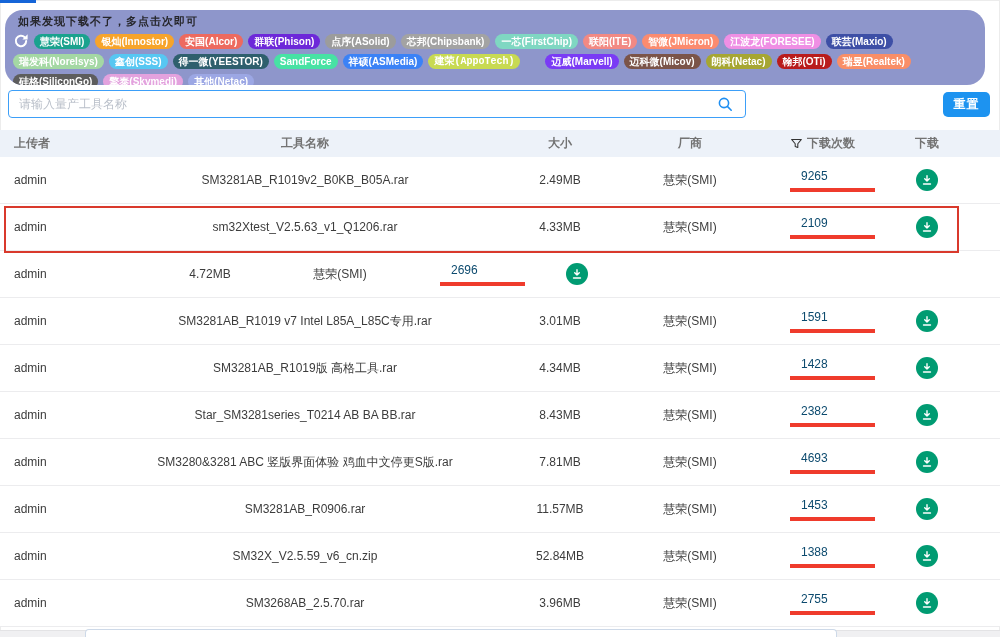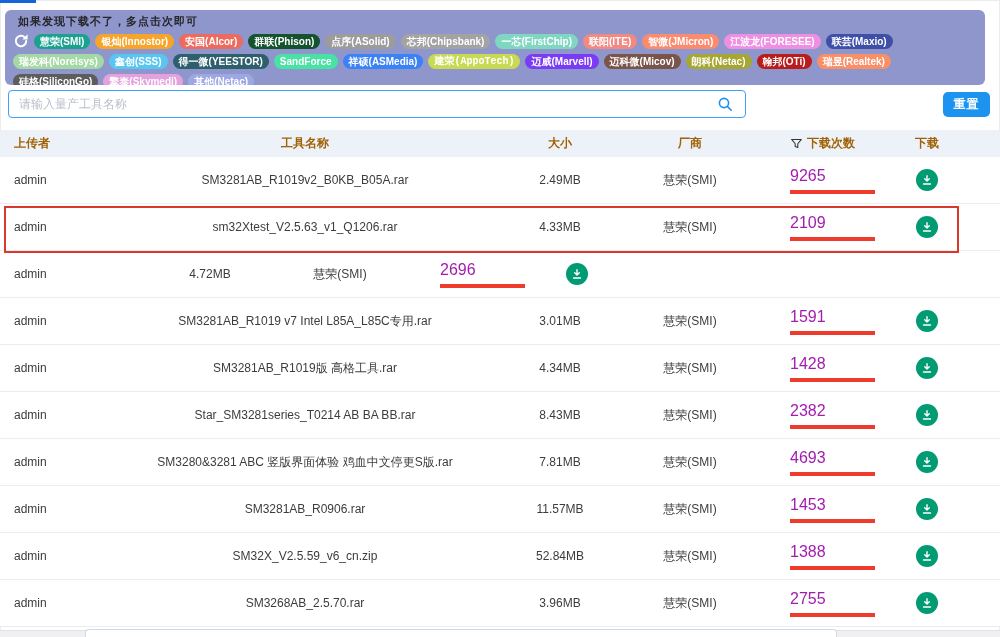--- a/index.html
+++ b/index.html
@@ -7,21 +7,21 @@
     width:1000px;height:637px;overflow:hidden;background:#ffffff;
     font-family:"Liberation Sans","DejaVu Sans",sans-serif;
     position:relative;
   }
   .screen{position:absolute;inset:0;box-shadow:inset 0 0 0 1px #ececec;}
   .top-accent{position:absolute;left:0;top:0;width:36px;height:3px;background:#1565d8;}
 
   
   .vendor-panel{
     position:absolute;left:5px;top:10px;width:980px;height:75px;
-    background:#8e96cb;border-radius:6px;box-sizing:border-box;
+    background:#8e96cb;border-radius:18px;box-sizing:border-box;
     padding:3px 8px;overflow:hidden;
   }
   .hint{font-size:11px;font-weight:bold;color:#26262b;margin:1px 0 4px 5px;letter-spacing:1px;}
   .tags{display:flex;flex-wrap:wrap;align-items:center;gap:5px 5px;width:966px;}
   .refresh{width:16px;height:16px;display:inline-flex;align-items:center;justify-content:center;cursor:pointer;}
   .tag{
     display:inline-block;color:#fff;font-size:10px;line-height:13px;
     padding:1px 6px;border-radius:9px;white-space:nowrap;cursor:pointer;font-weight:bold;
   }
 
@@ -34,32 +34,32 @@
   .search-input::placeholder{color:#b9bfc9;}
   .search-icon{position:absolute;left:717px;top:96px;width:16px;height:16px;cursor:pointer;}
   .reset-btn{
     position:absolute;left:943px;top:92px;width:47px;height:25px;
     background:#1d93f0;color:#fff;border:none;border-radius:5px;
     font-size:12px;font-weight:bold;cursor:pointer;font-family:inherit;letter-spacing:1px;
   }
 
   
   .table{position:absolute;left:0;top:130px;width:1000px;}
-  .thead{display:flex;align-items:center;height:27px;background:#edf2f9;font-size:12px;font-weight:bold;color:#a16207;}
+  .thead{display:flex;align-items:center;height:27px;background:#edf2f9;font-size:12px;font-weight:bold;color:#737373;}
   .trow{display:flex;align-items:center;height:47px;background:#fff;border-bottom:1px solid #ececee;box-sizing:border-box;font-size:12px;color:#3c3c3c;}
   .col{display:flex;align-items:center;box-sizing:border-box;}
   .c1{width:130px;padding-left:14px;justify-content:flex-start;}
   .c2{flex:1;justify-content:center;text-align:center;}
   .c3{width:160px;justify-content:center;}
   .c4{width:100px;justify-content:center;}
   .c5{width:150px;justify-content:flex-start;padding-left:50px;}
   .c6{width:110px;justify-content:center;padding-right:36px;}
   .funnel{width:13px;height:13px;margin-right:4px;display:inline-flex;cursor:pointer;}
   .cell-downloads{flex-direction:column;align-items:flex-start;justify-content:center;}
-  .dl-count{color:#a21caf;font-size:16px;text-decoration:none;cursor:pointer;margin-left:0;}
+  .dl-count{color:#0c4a6e;font-size:12px;text-decoration:none;cursor:pointer;margin-left:11px;}
   .red-bar{width:85px;height:4px;background:#ef3b2c;margin-top:5px;}
   .dl-btn{
     width:22px;height:22px;border-radius:50%;background:#009b72;border:none;cursor:pointer;
     display:flex;align-items:center;justify-content:center;padding:0;
   }
 
   
   .row-highlight{
     position:absolute;left:4px;top:206px;width:955px;height:47px;
     border:2px solid #d9392c;pointer-events:none;z-index:5;box-sizing:border-box;
@@ -83,35 +83,35 @@
     <div class="tags" id="tags">
       <span class="refresh">
         <svg viewBox="0 0 16 16" width="16" height="16">
           <path d="M13.2 8a5.2 5.2 0 1 1-1.5-3.7" fill="none" stroke="#fff" stroke-width="2" stroke-linecap="round"></path>
           <path d="M14.6 1.2v5.2h-5.2z" fill="#fff"></path>
         </svg>
       </span>
     <span class="tag" style="background: rgb(26, 162, 142);">慧荣(SMI)</span>
         <span class="tag" style="background: rgb(247, 164, 42);">银灿(Innostor)</span>
         <span class="tag" style="background: rgb(237, 106, 95);">安国(Alcor)</span>
-        <span class="tag" style="background: #14532d;">群联(Phison)</span>
+        <span class="tag" style="background: #6d28d9;">群联(Phison)</span>
         <span class="tag" style="background: rgb(156, 156, 156);">点序(ASolid)</span>
         <span class="tag" style="background: rgb(163, 163, 163);">芯邦(Chipsbank)</span>
         <span class="tag" style="background: rgb(127, 215, 194);">一芯(FirstChip)</span>
         <span class="tag" style="background: rgb(242, 137, 131);">联阳(ITE)</span>
         <span class="tag" style="background: rgb(251, 139, 111);">智微(JMicron)</span>
         <span class="tag" style="background: rgb(239, 143, 228);">江波龙(FORESEE)</span>
         <span class="tag" style="background: rgb(61, 79, 166);">联芸(Maxio)</span>
         <span class="tag" style="background: rgb(164, 216, 164);">瑞发科(Norelsys)</span>
         <span class="tag" style="background: rgb(87, 199, 242);">鑫创(SSS)</span>
         <span class="tag" style="background: rgb(46, 95, 109);">得一微(YEESTOR)</span>
         <span class="tag" style="background: rgb(71, 226, 164);">SandForce</span>
         <span class="tag" style="background: #3b82f6;">祥硕(ASMedia)</span>
         <span class="tag" style="background: rgb(200, 218, 82); font-family: Liberation Mono, monospace;">建荣(AppoTech)</span>
-        <span class="tag" style="background: rgb(122, 59, 245);">迈威(Marvell)</span>
+        <span class="tag" style="background: rgb(122, 59, 245); margin-left: 20px;">迈威(Marvell)</span>
         <span class="tag" style="background: rgb(123, 84, 73);">迈科微(Micov)</span>
         <span class="tag" style="background: rgb(166, 166, 50);">朗科(Netac)</span>
         <span class="tag" style="background: #b91c1c;">翰邦(OTi)</span>
         <span class="tag" style="background: rgb(249, 142, 103);">瑞昱(Realtek)</span>
         <span class="tag" style="background: rgb(93, 93, 93);">硅格(SiliconGo)</span>
         <span class="tag" style="background: rgb(227, 162, 222);">擎泰(Skymedi)</span>
         <span class="tag" style="background: rgb(156, 167, 228);">其他(Netac)</span>
       </div>
   </div>
 

